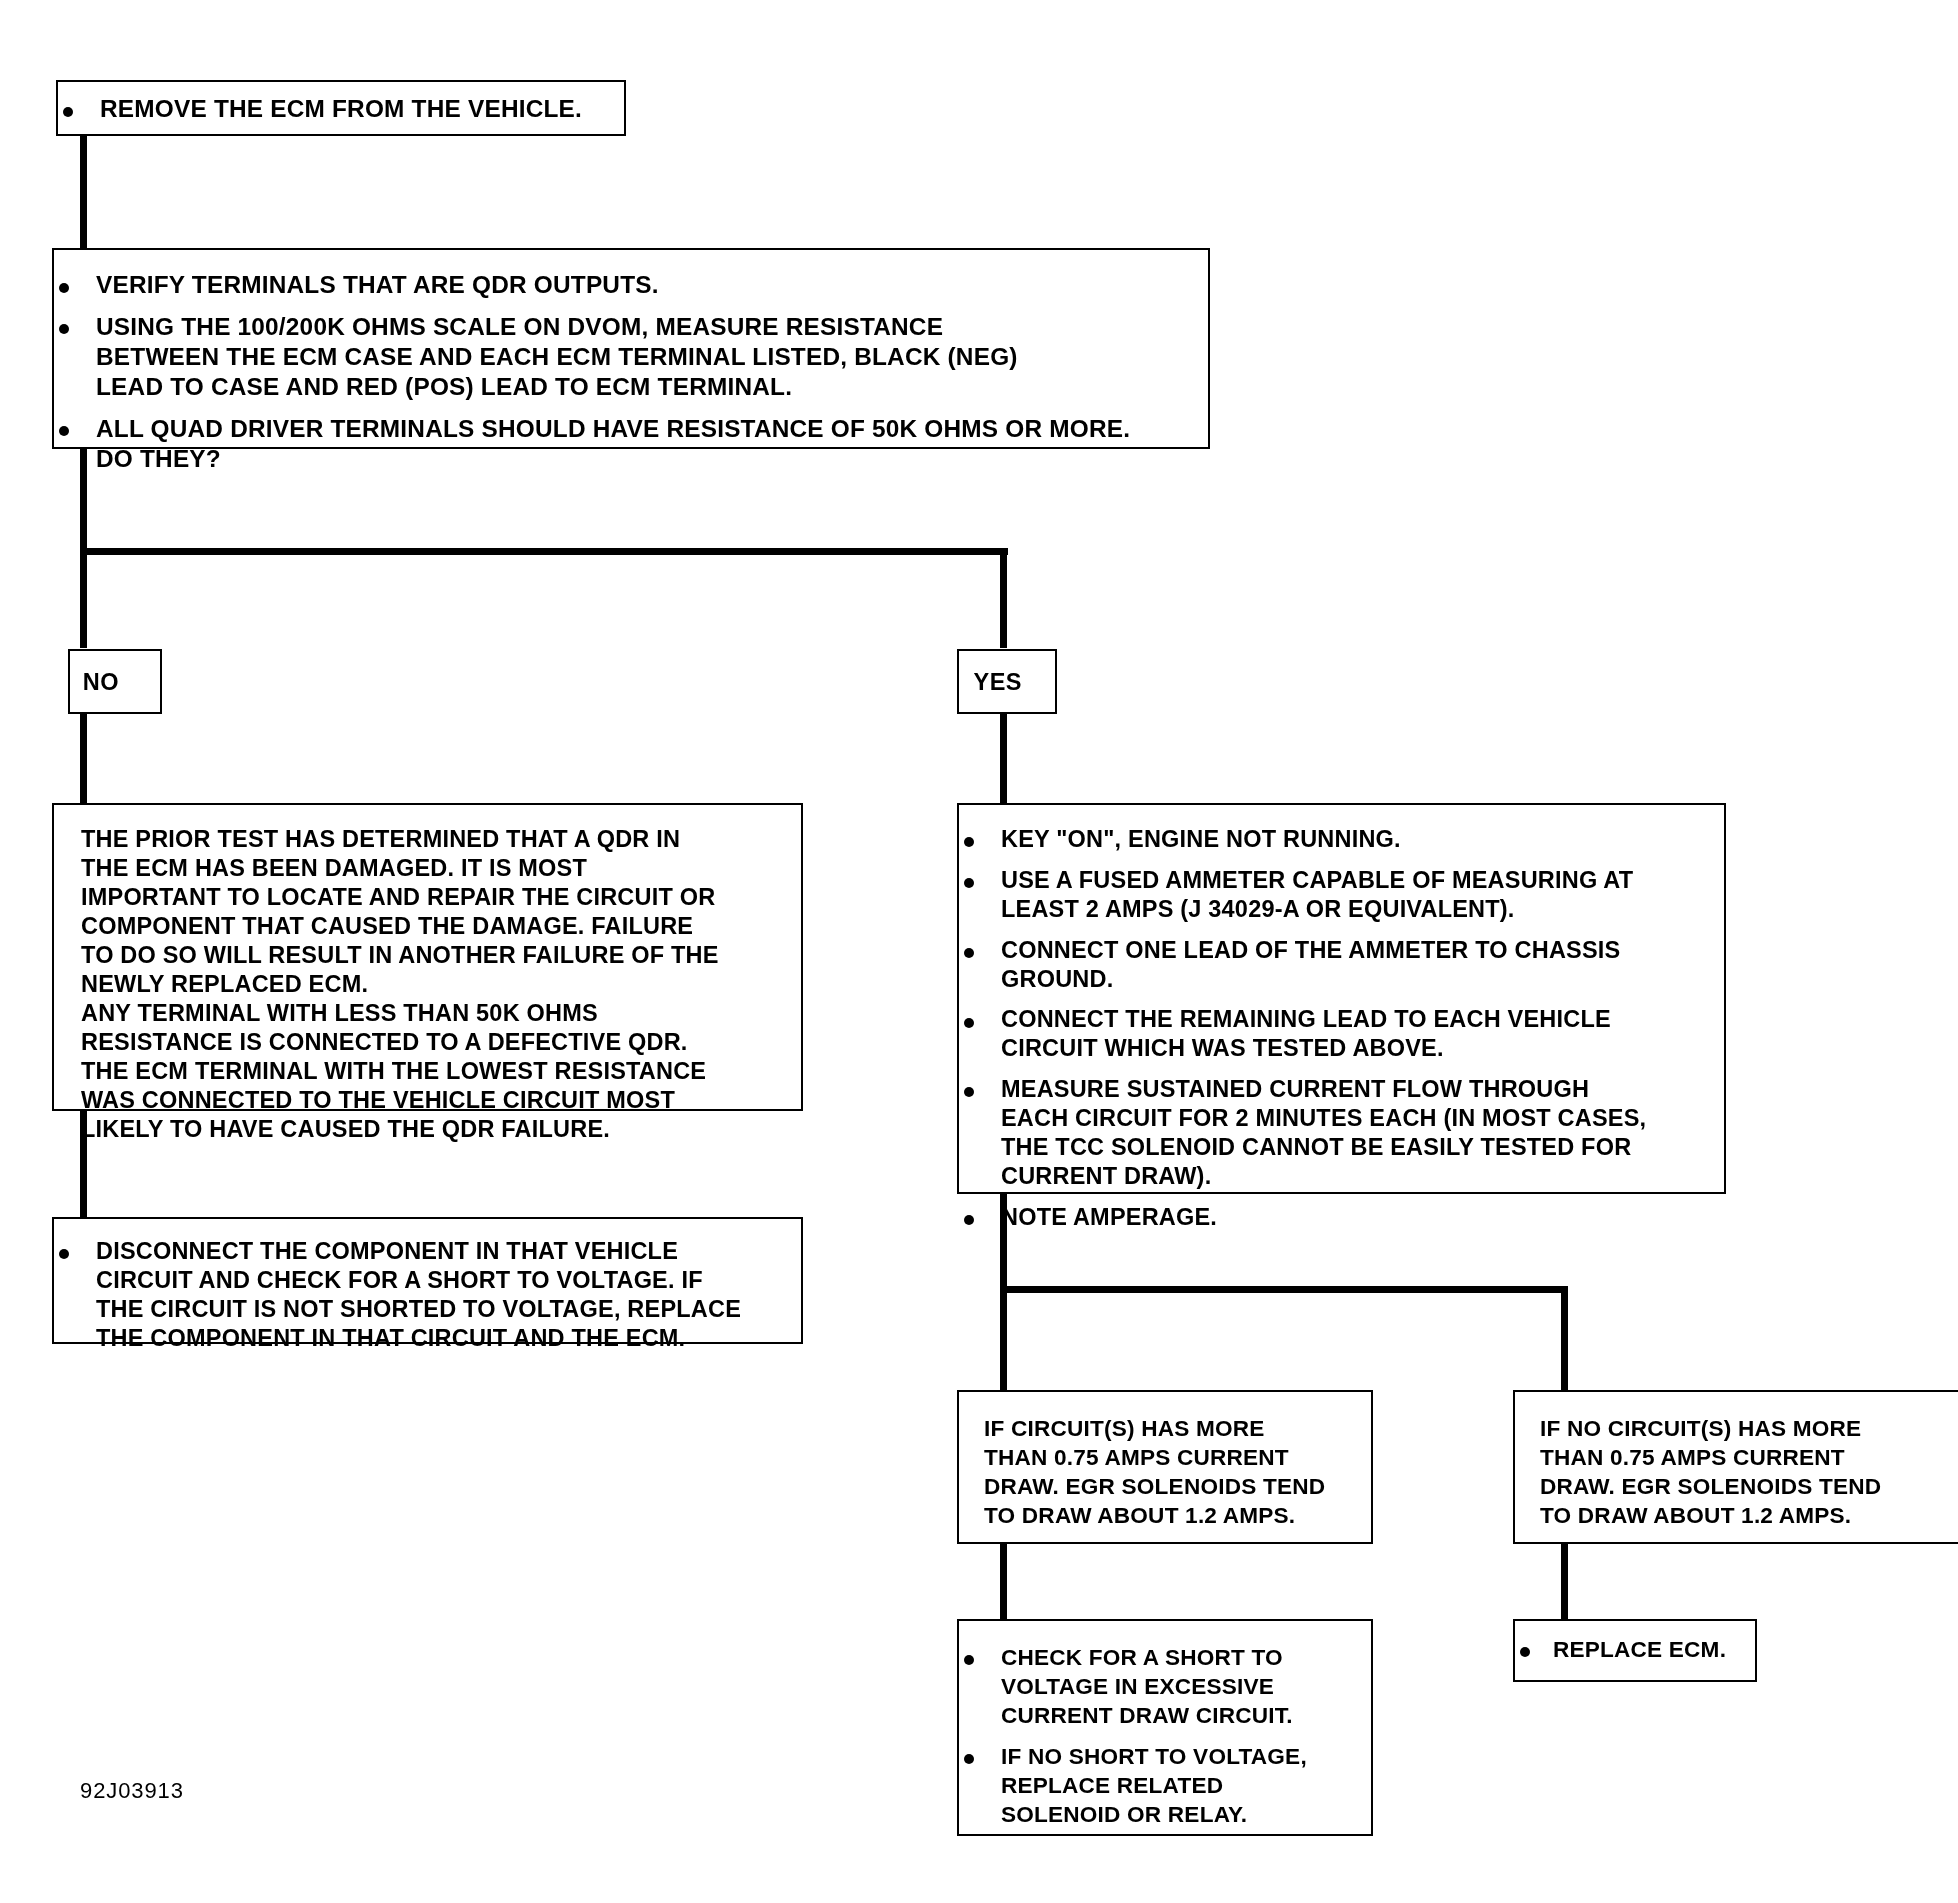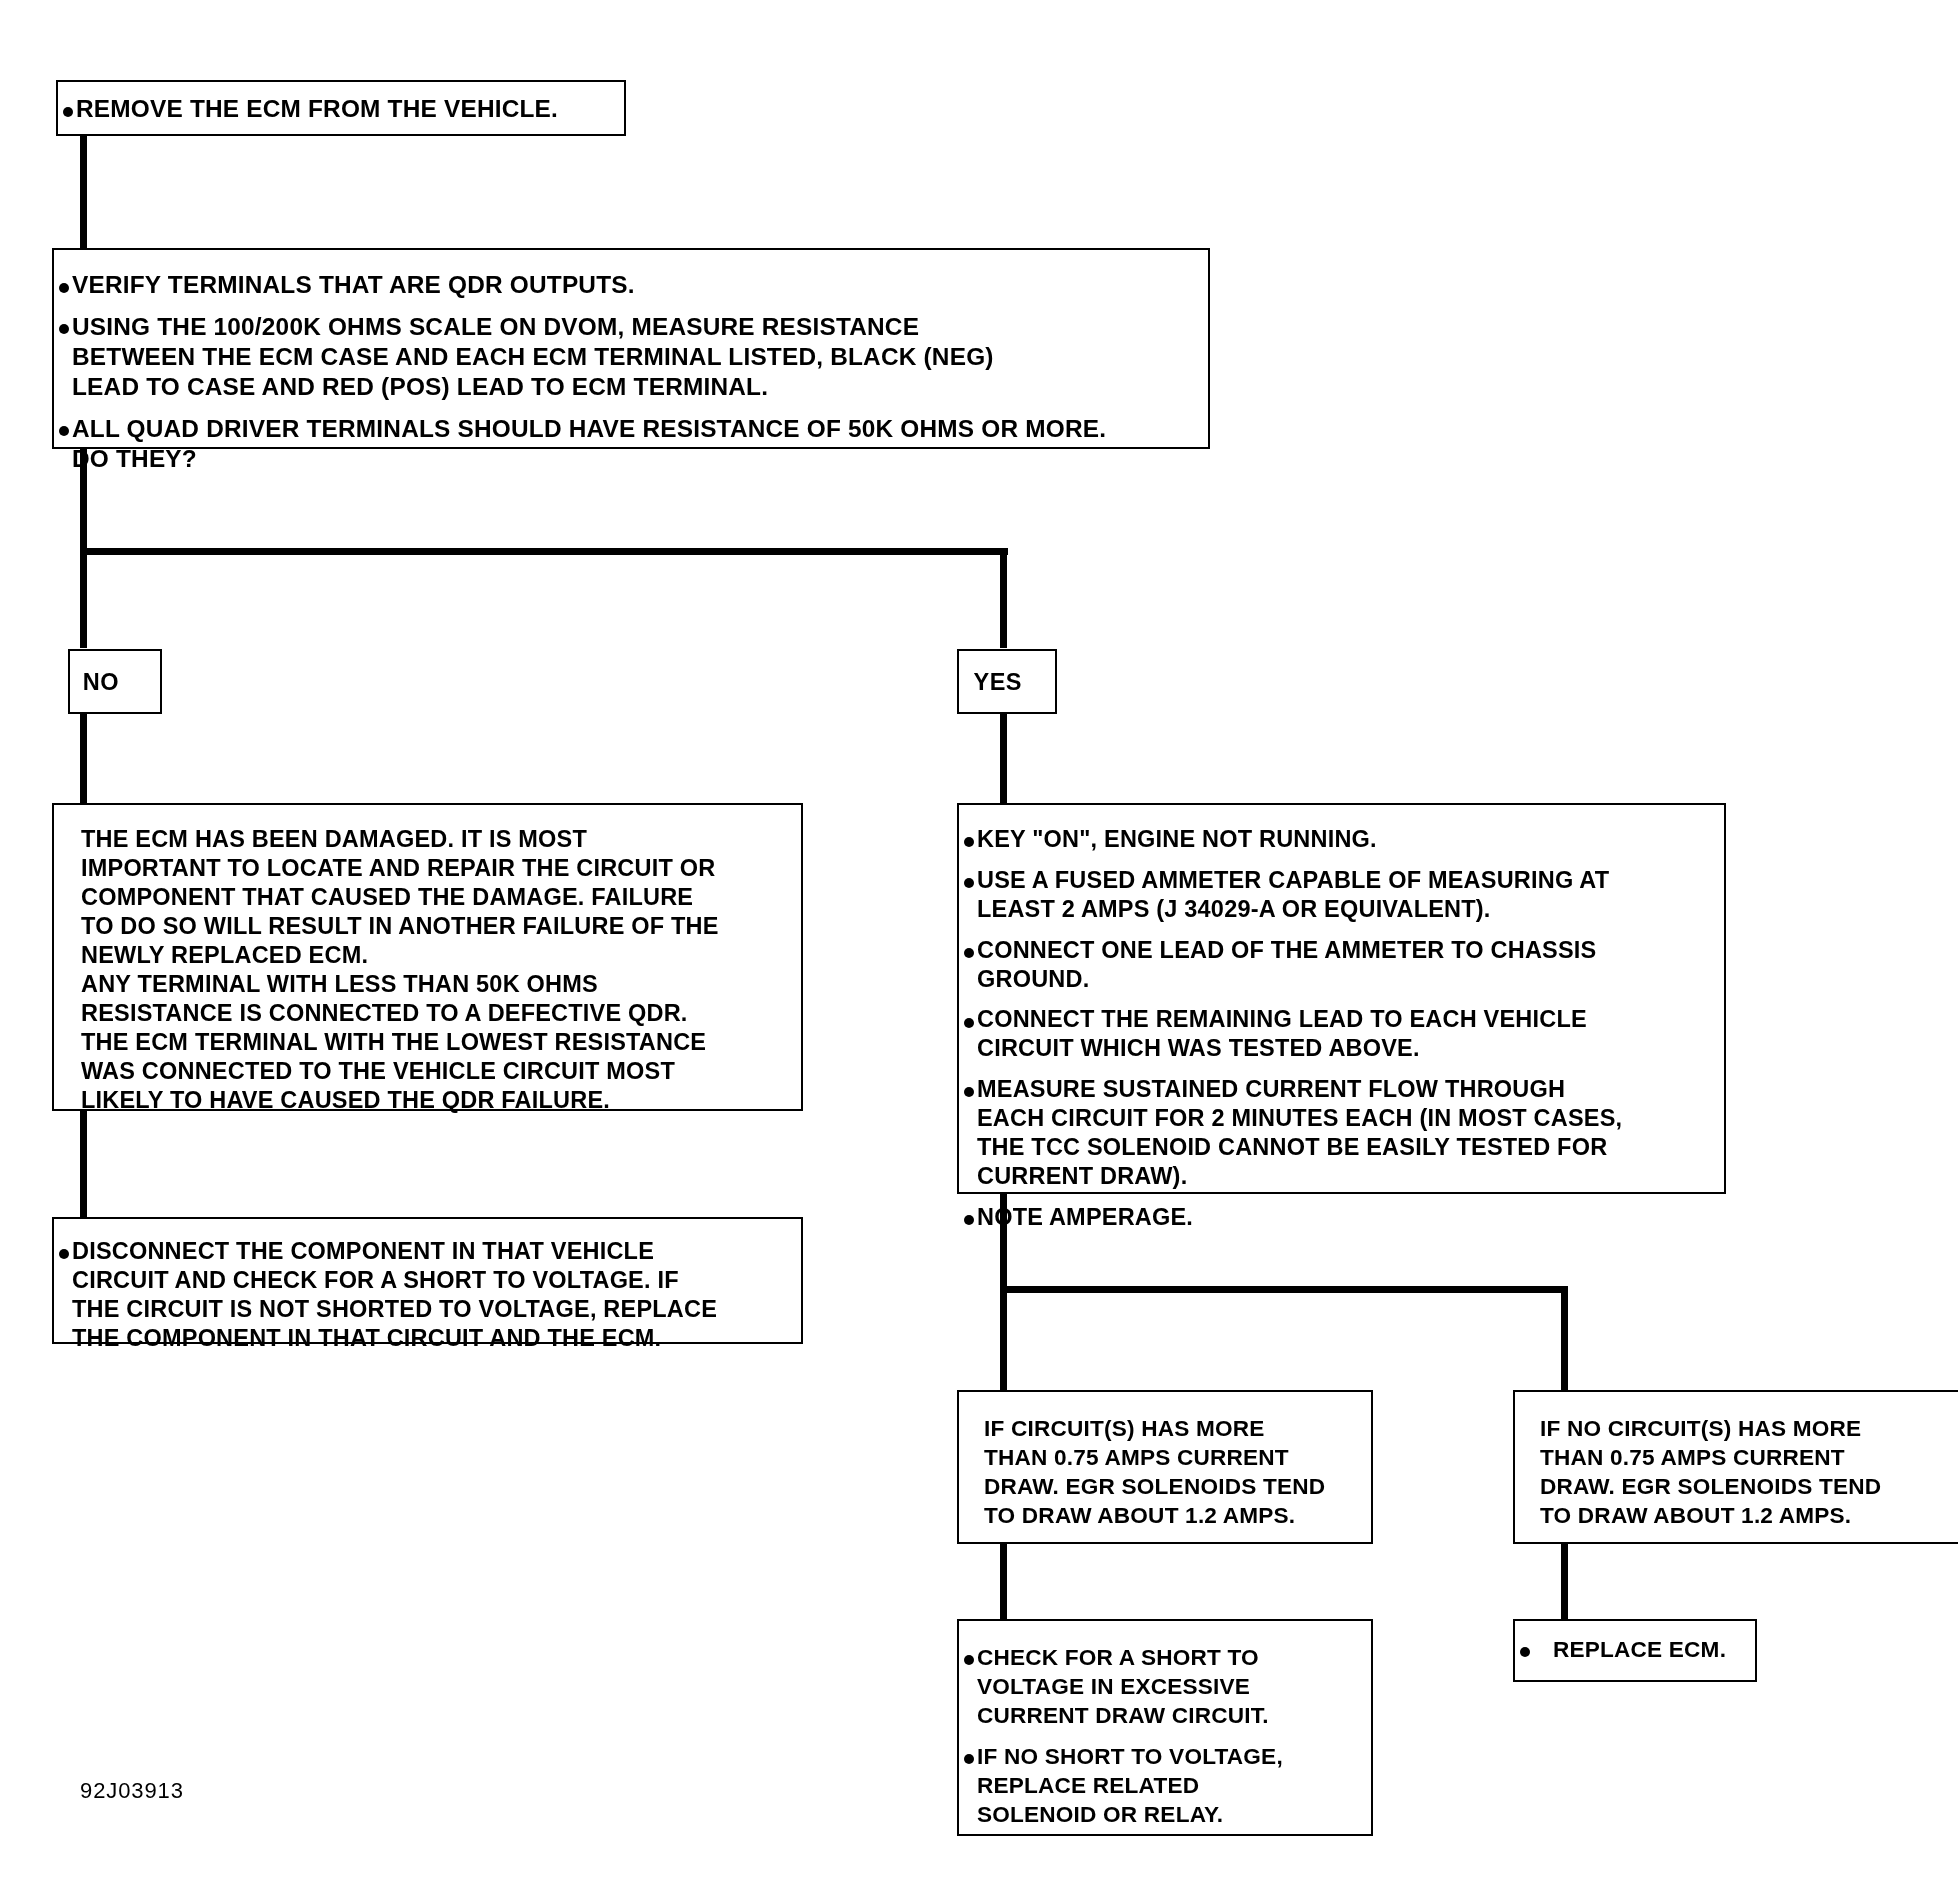--- a/index.html
+++ b/index.html
@@ -20,21 +20,21 @@
     background:#fff;
     box-sizing:border-box;
   }
   .bullets{
     list-style:none;
     margin:0;
     padding:0;
   }
   .bullets li{
     position:relative;
-    padding-left:18px;
+    padding-left:42px;
     margin:0 0 11.8px 0;
     font-weight:bold;
     letter-spacing:0.2px;
   }
   .bullets li:last-child{margin-bottom:0;}
   .bullets li .dot{
     position:absolute;
     left:5.4px;
     top:0.52em;
     width:10px;
@@ -154,20 +154,21 @@
   <div class="box" id="box-no">
     <span class="dec-label" style="left:12.7px; top:18px;">NO</span>
   </div>
 
   <div class="box" id="box-yes">
     <span class="dec-label" style="left:14.5px; top:18px;">YES</span>
   </div>
 
   <div class="box" id="box-prior">
     <div class="para">
+      <div>THE PRIOR TEST HAS DETERMINED THAT A QDR IN</div>
       <div>THE ECM HAS BEEN DAMAGED. IT IS MOST</div>
       <div>IMPORTANT TO LOCATE AND REPAIR THE CIRCUIT OR</div>
       <div>COMPONENT THAT CAUSED THE DAMAGE. FAILURE</div>
       <div>TO DO SO WILL RESULT IN ANOTHER FAILURE OF THE</div>
       <div>NEWLY REPLACED ECM.</div>
       <div>ANY TERMINAL WITH LESS THAN 50K OHMS</div>
       <div>RESISTANCE IS CONNECTED TO A DEFECTIVE QDR.</div>
       <div>THE ECM TERMINAL WITH THE LOWEST RESISTANCE</div>
       <div>WAS CONNECTED TO THE VEHICLE CIRCUIT MOST</div>
       <div>LIKELY TO HAVE CAUSED THE QDR FAILURE.</div>

